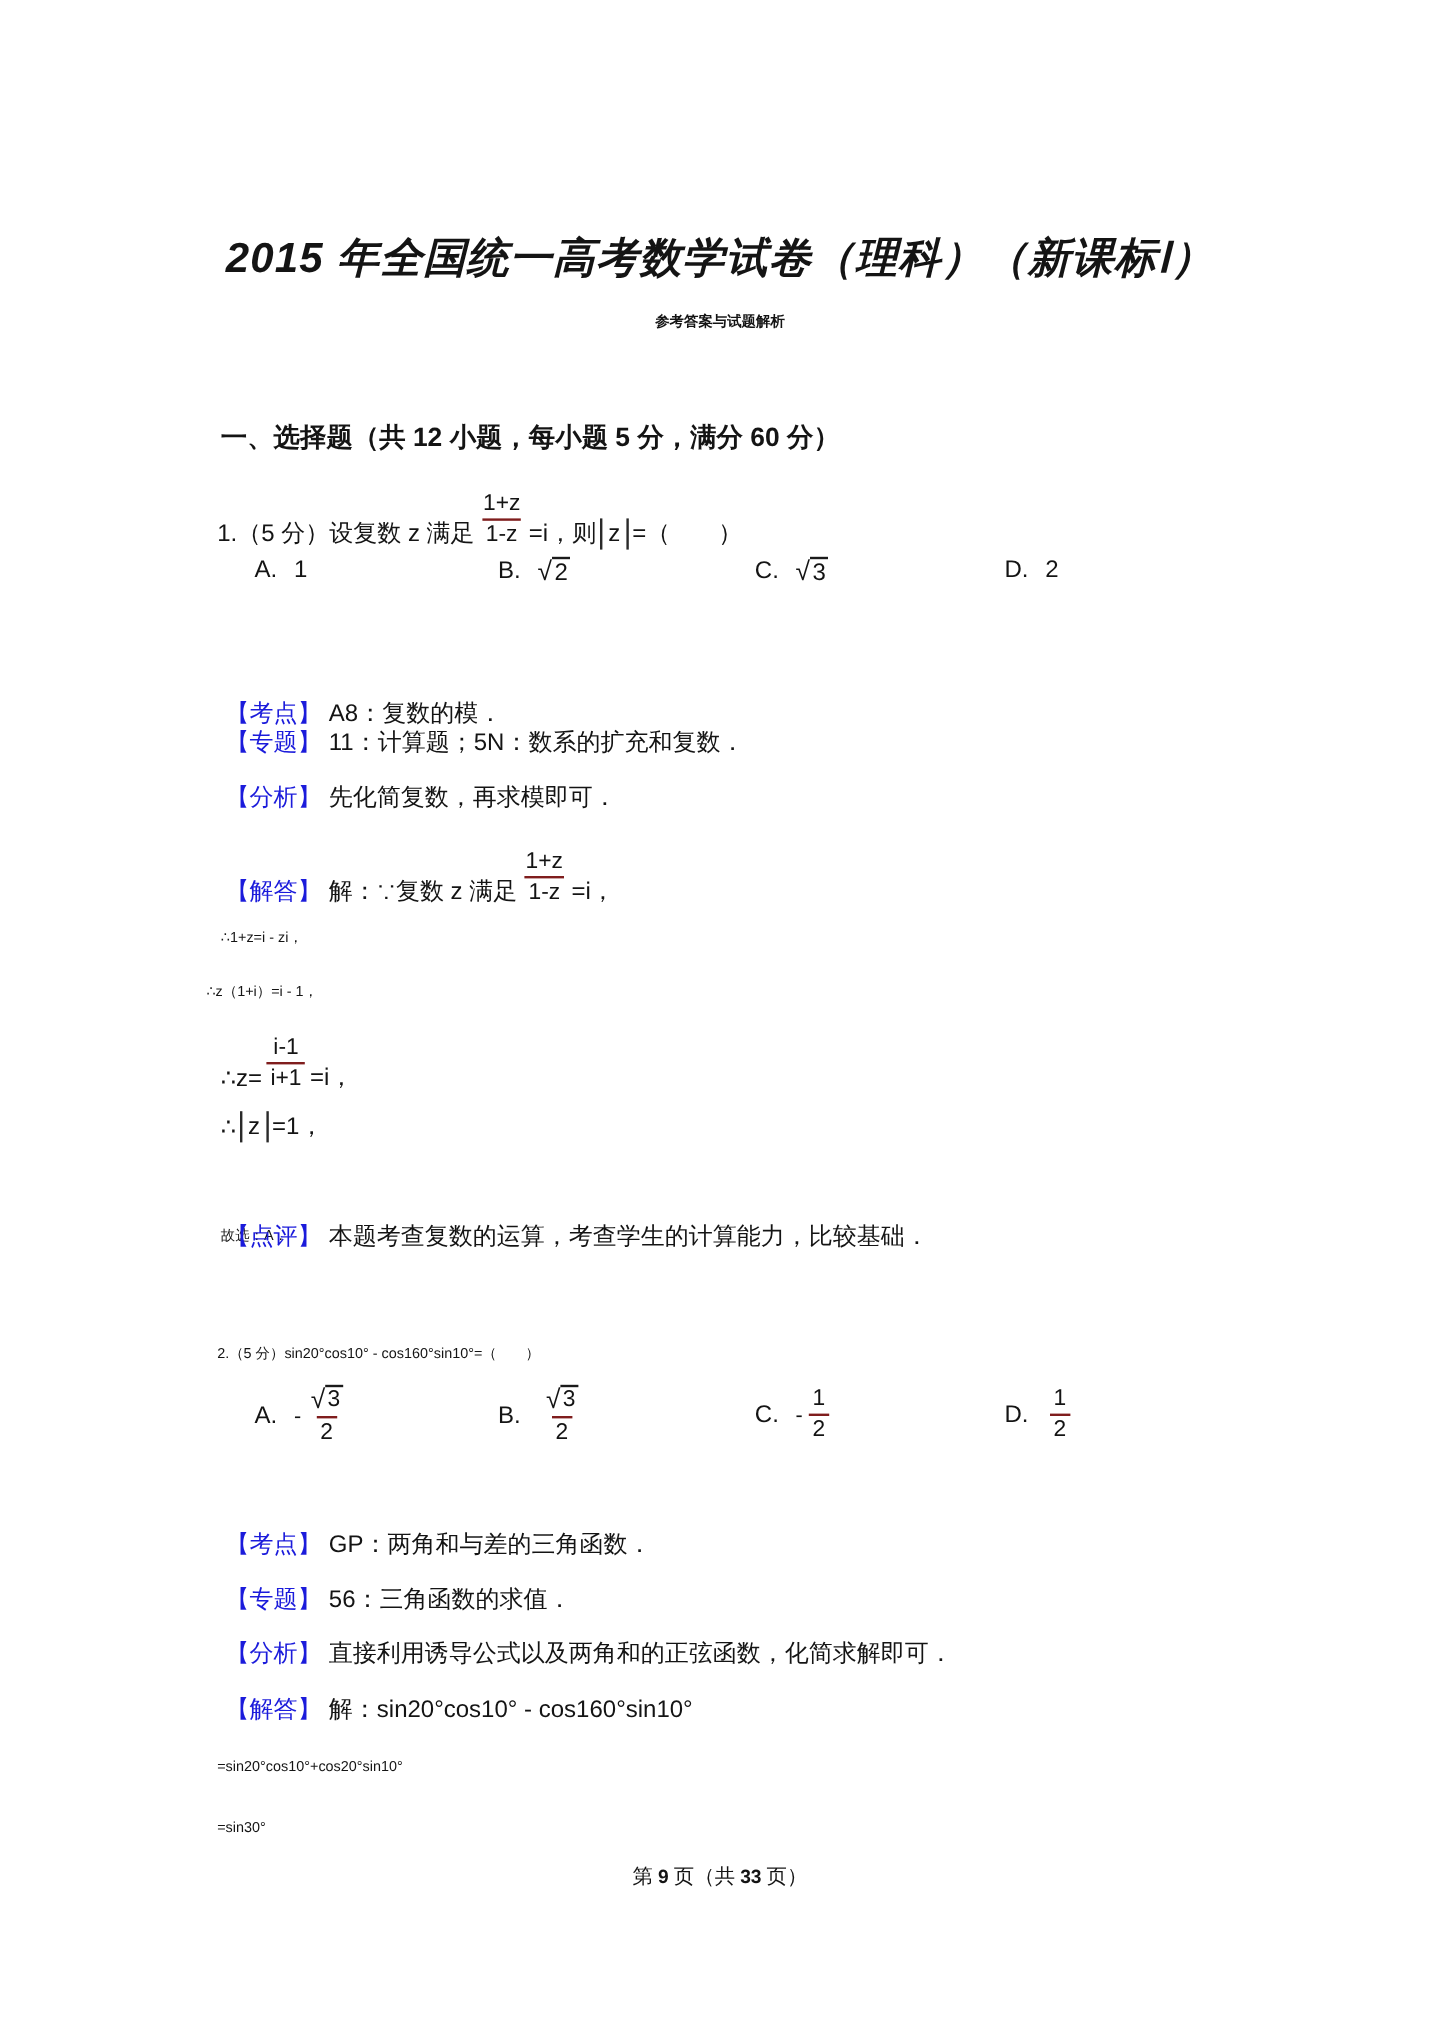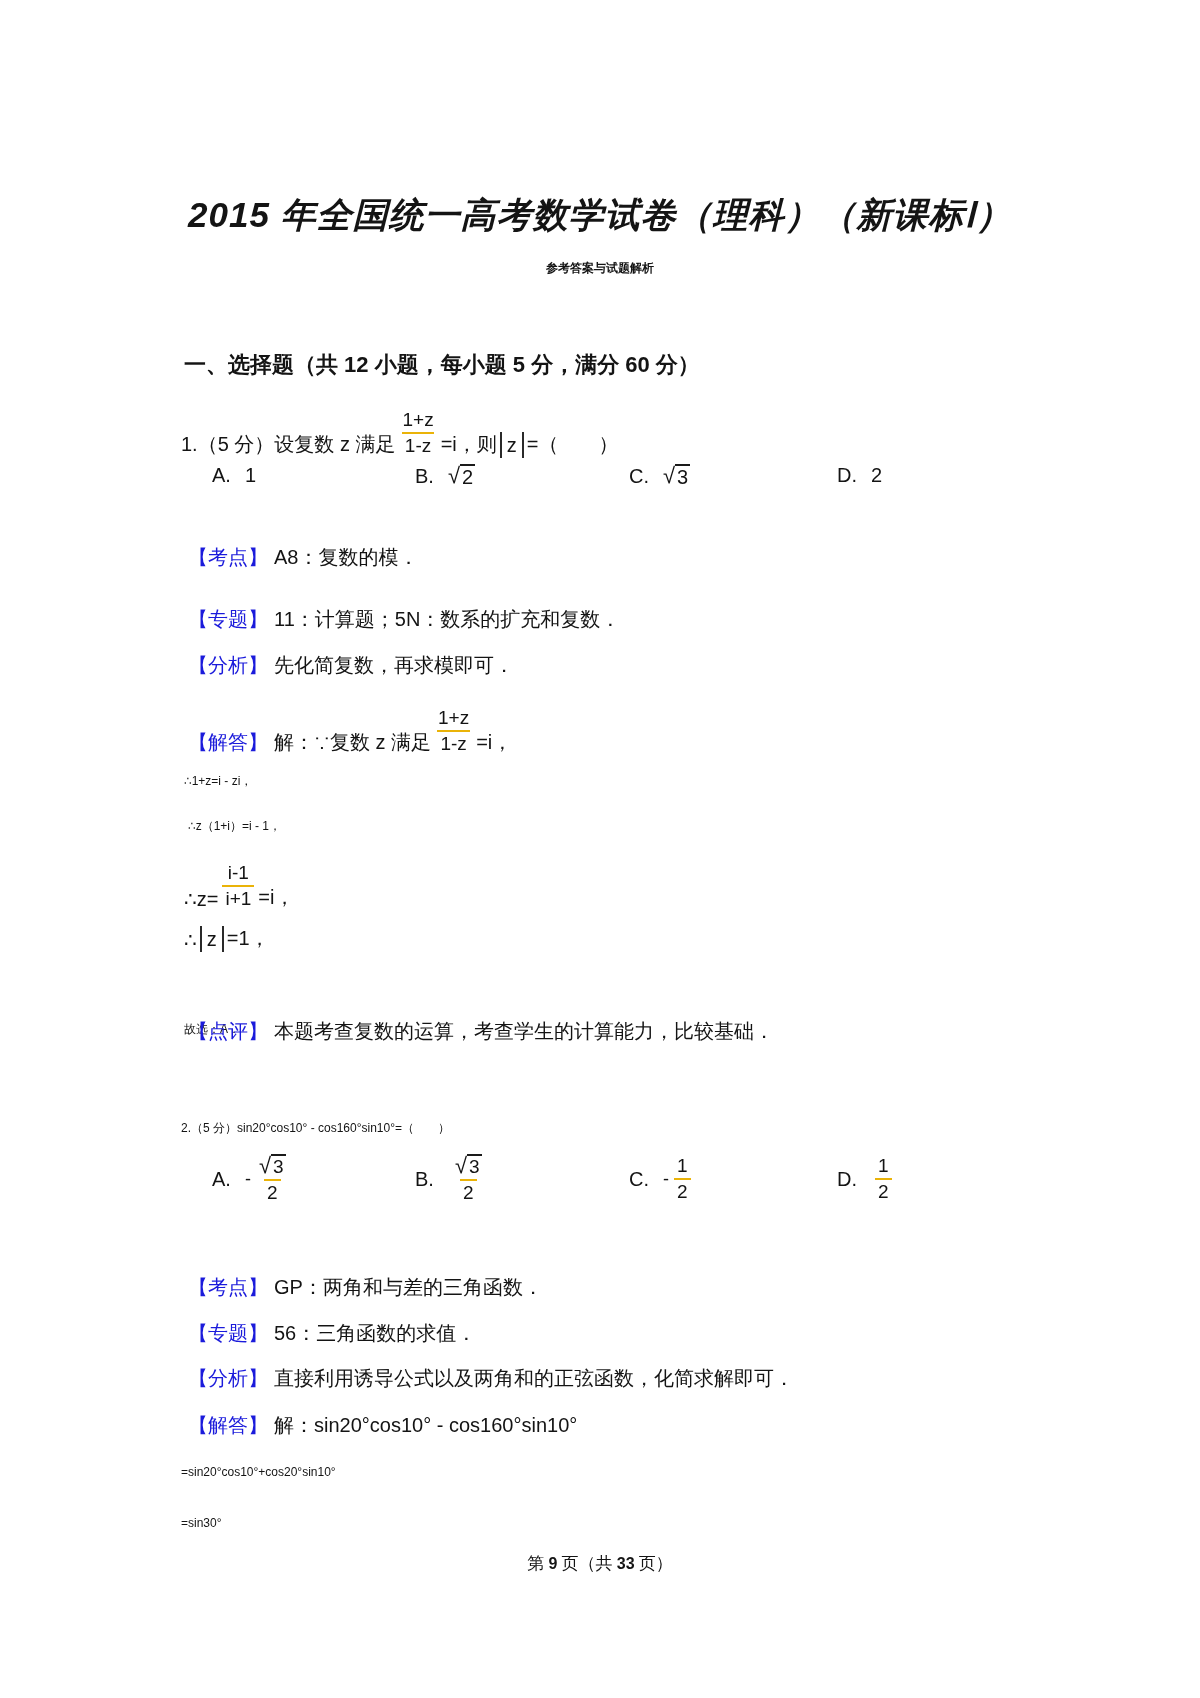--- a/index.html
+++ b/index.html
@@ -28,41 +28,41 @@
   .q2-stem{top:1113px;left:181px;}
   .q2-options{top:1146px;left:0;width:1200px;height:68px;}
 
   .opt{position:absolute;display:flex;align-items:center;font-size:20px;}
   .opt-label{margin-right:14px;}
   .q1-options .opt{top:4px;}
 
   
   .frac{display:inline-flex;flex-direction:column;align-items:center;
         vertical-align:middle;margin:0 4px;font-size:19px;line-height:24px;}
-  .frac .den{border-top:2px solid #eab308;padding:0 3px;}
+  .frac .den{border-top:2px solid #7f1d1d;padding:0 3px;}
   .frac .num{padding:0 3px;}
 
   
   .sqrt{display:inline-flex;align-items:flex-start;}
   .sqrt .sign{font-size:22px;line-height:24px;}
   .sqrt .rad{border-top:2px solid #1a1a1a;line-height:22px;padding:0 2px;}
 
   
   .absv{display:inline-block;border-left:2px solid #2a2a2a;border-right:2px solid #2a2a2a;
         padding:2px 5px;margin:0 3px;line-height:22px;}
 
   .tag{color:#1b1bdb;margin-right:6px;}
   .tag-line{font-size:20px;line-height:30px;white-space:nowrap;}
 
-  .t-kaodian1{top:542px;left:188px;}
+  .t-kaodian1{top:580px;left:188px;}
   .t-zhuanti1{top:604px;left:188px;}
   .t-fenxi1{top:650px;left:188px;}
   .t-jieda1{top:694px;left:188px;height:62px;}
   .t-s1{top:766px;left:184px;}
-  .t-s2{top:811px;left:188px;}
+  .t-s2{top:811px;left:172px;}
   .t-s3{top:849px;left:184px;height:62px;}
   .t-s4{top:918px;left:184px;height:34px;}
   .t-s5{top:1014px;left:184px;}
   .t-dianping1{top:1016px;left:188px;}
 
   .t-kaodian2{top:1272px;left:188px;}
   .t-zhuanti2{top:1318px;left:188px;}
   .t-fenxi2{top:1363px;left:188px;}
   .t-jieda2{top:1410px;left:188px;}
   .t-q2s1{top:1457px;left:181px;}

